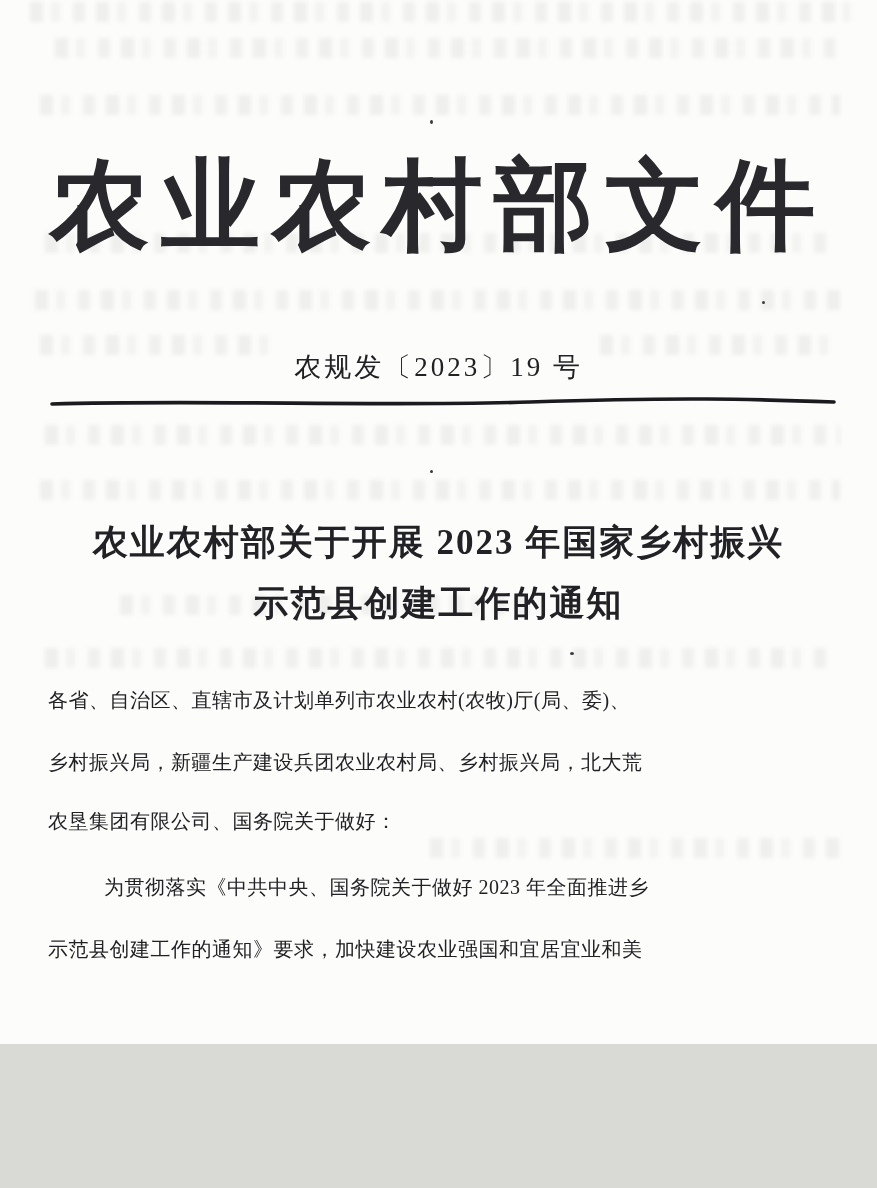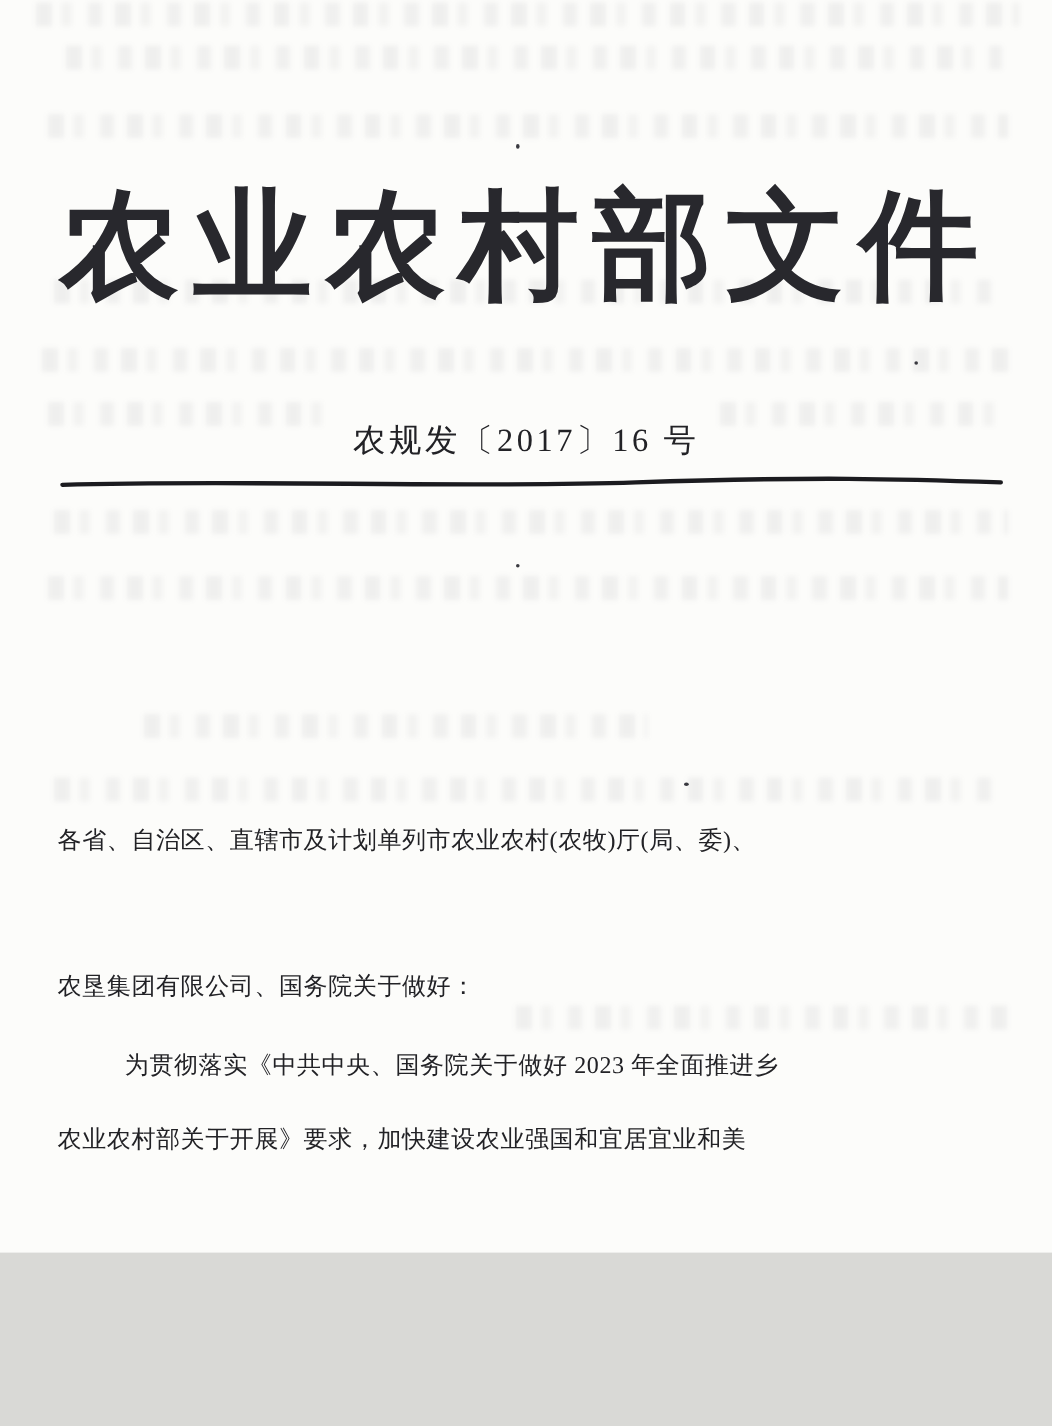--- a/index.html
+++ b/index.html
@@ -126,28 +126,33 @@
   <div class="bleed" style="top:1090px;left:150px; width:550px;"></div>
   <div class="bleed" style="top:1168px;left:30px;  width:820px;"></div>
 
   <div class="speck" style="top:120px; left:430px; width:3px; height:4px;"></div>
   <div class="speck" style="top:301px; left:762px; width:3px; height:3px;"></div>
   <div class="speck" style="top:652px; left:570px; width:4px; height:3px;"></div>
   <div class="speck" style="top:470px; left:430px; width:3px; height:3px;"></div>
 
   <div class="header-title">农业农村部文件</div>
 
-  <div class="doc-number">农规发〔2017〕16 号</div>
+  <div class="doc-number">农规发〔2023〕19 号</div>
 
   <svg class="divider" width="786" height="14" viewBox="0 0 786 14" aria-hidden="true">
     <path d="M2,8 C 160,3.5 330,11 480,6 S 700,3 784,6" fill="none" stroke="#1b1b1f" stroke-width="3.6" stroke-linecap="round"></path>
   </svg>
 
+  <div class="doc-title">
+    <span class="t-line">农业农村部关于开展 2023 年国家乡村振兴</span>
+    <span class="t-line">示范县创建工作的通知</span>
+  </div>
 
   <div class="bline b1">各省、自治区、直辖市及计划单列市农业农村(农牧)厅(局、委)、</div>
+  <div class="bline b2">乡村振兴局，新疆生产建设兵团农业农村局、乡村振兴局，北大荒</div>
   <div class="bline b3">农垦集团有限公司、国务院关于做好：</div>
   <div class="bline b4 indent">为贯彻落实《中共中央、国务院关于做好 2023 年全面推进乡</div>
-  <div class="bline b5">农业农村部关于开展》要求，加快建设农业强国和宜居宜业和美</div>
+  <div class="bline b5">示范县创建工作的通知》要求，加快建设农业强国和宜居宜业和美</div>
   <div class="bline b7">乡村振兴局。</div>
 
   <div class="page-number">— 1 —</div>
 
 </div>
 
 </body></html>

